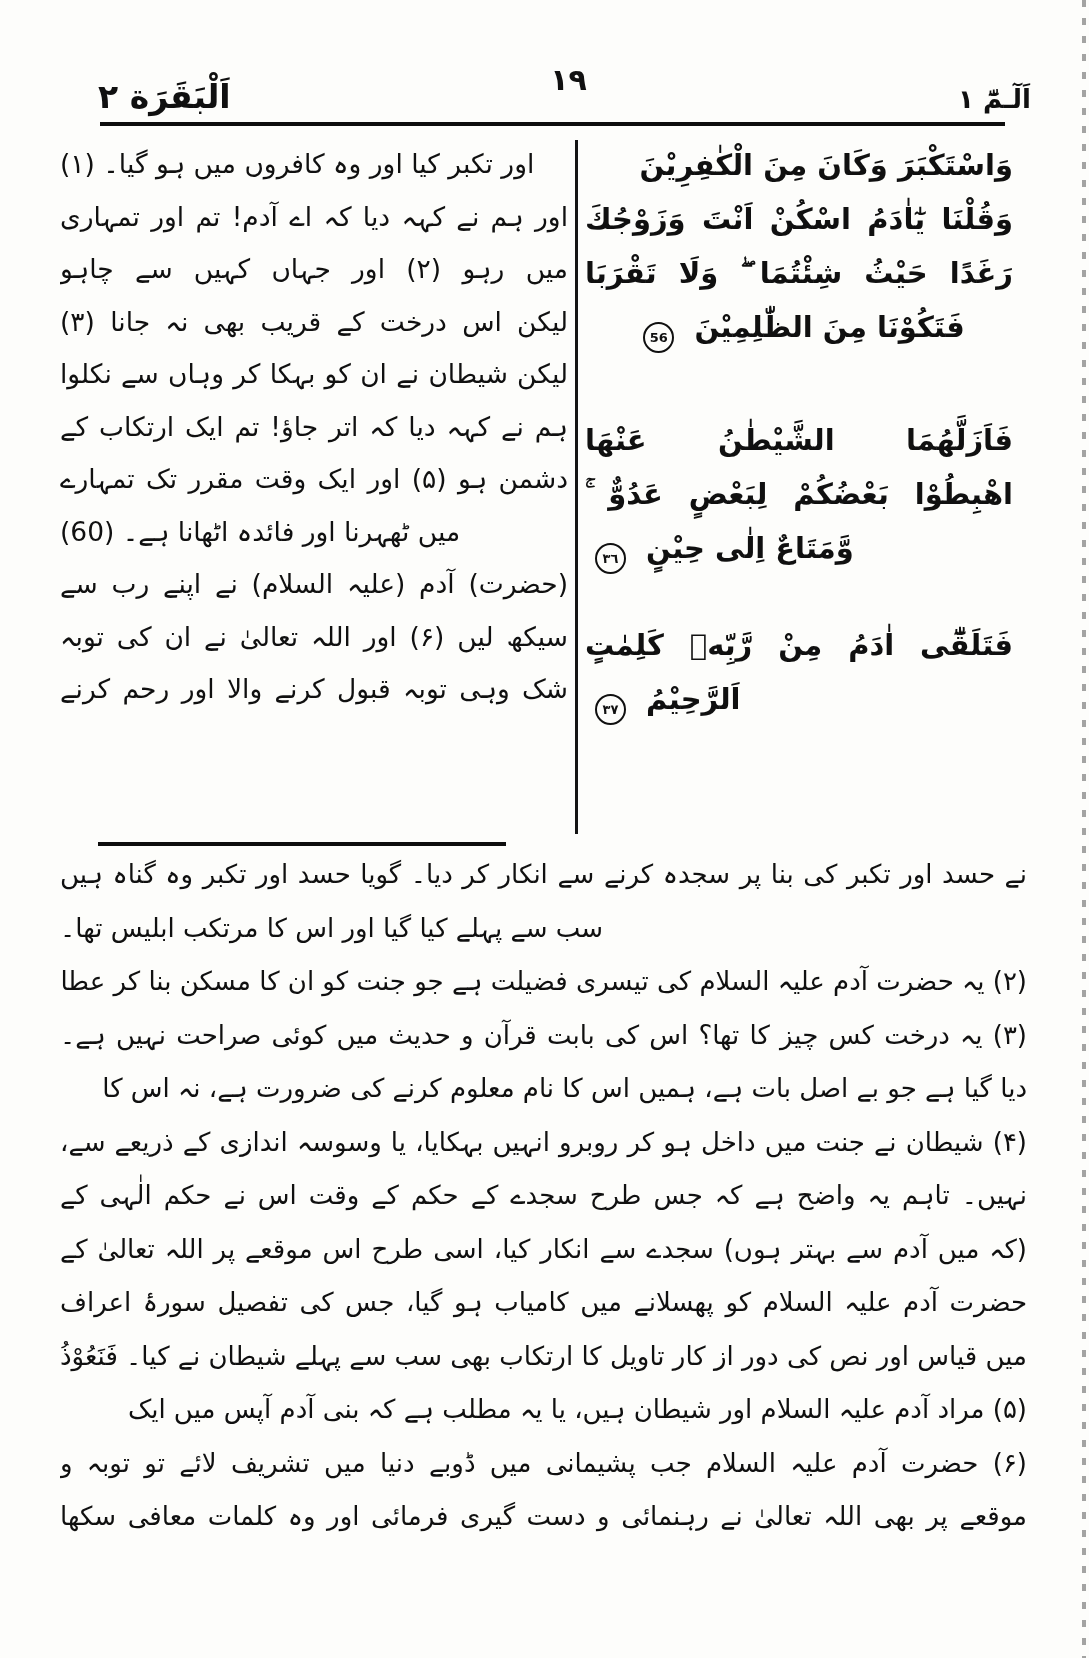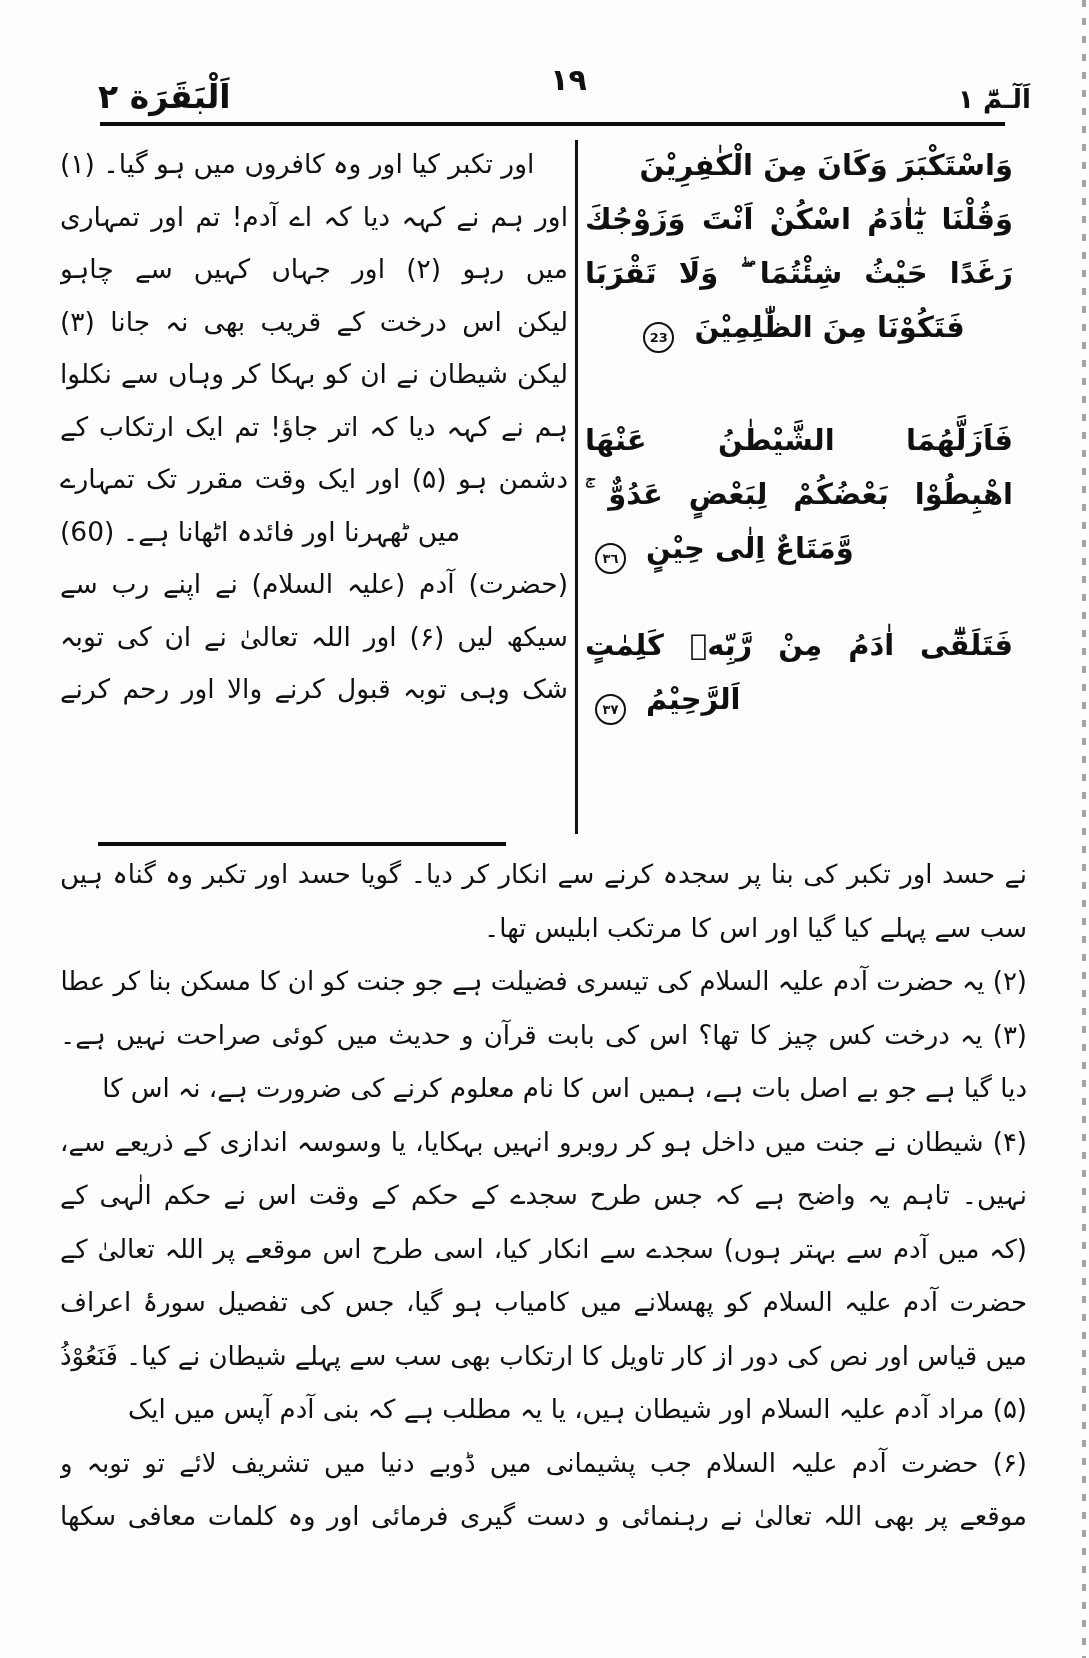--- a/index.html
+++ b/index.html
@@ -50,21 +50,21 @@
     display:inline-flex;align-items:center;justify-content:center;
     width:27px;height:27px;border:2.5px solid #101010;border-radius:50%;
     font-size:13px;font-weight:700;margin:0 10px;vertical-align:-5px;line-height:1;
   }
   
   .foot-rule{width:408px;height:4px;background:#0d0d0d;margin:8px 0 0 98px;}
   .footnotes{padding:2px 62px 0 60px;direction:rtl;}
   .f-line{font-size:26px;line-height:53.5px;height:53.5px;overflow:hidden;}
   .f-just{text-align:justify;text-align-last:justify;}
   .f-right{text-align:right;}
-  .f-center{text-align:right;}
+  .f-center{text-align:left;}
 </style>
 </head>
 <body>
 
 <div class="page">
 
   <div class="edge-marks"></div>
 
   <div class="header">
     <span class="h-juz">اَلٓـمّٓ ١</span>
@@ -98,21 +98,21 @@
           <span>وَاسْتَكْبَرَ وَكَانَ مِنَ الْكٰفِرِيْنَ</span>
           
         </div>
       </div>
 
       <div class="q-block">
         <div class="q-line q-just">وَقُلْنَا يٰٓاٰدَمُ اسْكُنْ اَنْتَ وَزَوْجُكَ الْجَنَّةَ وَكُلَا مِنْهَا</div>
         <div class="q-line q-just">رَغَدًا حَيْثُ شِئْتُمَا ۖ وَلَا تَقْرَبَا هٰذِهِ الشَّجَرَةَ</div>
         <div class="q-line q-center">
           <span>فَتَكُوْنَا مِنَ الظّٰلِمِيْنَ</span>
-          <span class="vmark">23</span>
+          <span class="vmark">56</span>
         </div>
       </div>
 
       <div class="q-block gap-lg">
         <div class="q-line q-just">فَاَزَلَّهُمَا الشَّيْطٰنُ عَنْهَا فَاَخْرَجَهُمَا مِمَّا كَانَا فِيْهِ ۖ وَقُلْنَا</div>
         <div class="q-line q-just">اهْبِطُوْا بَعْضُكُمْ لِبَعْضٍ عَدُوٌّ ۚ وَلَكُمْ فِي الْاَرْضِ مُسْتَقَرٌّ</div>
         <div class="q-line q-left">
           <span>وَّمَتَاعٌ اِلٰى حِيْنٍ</span>
           <span class="vmark">٣٦</span>
         </div>

